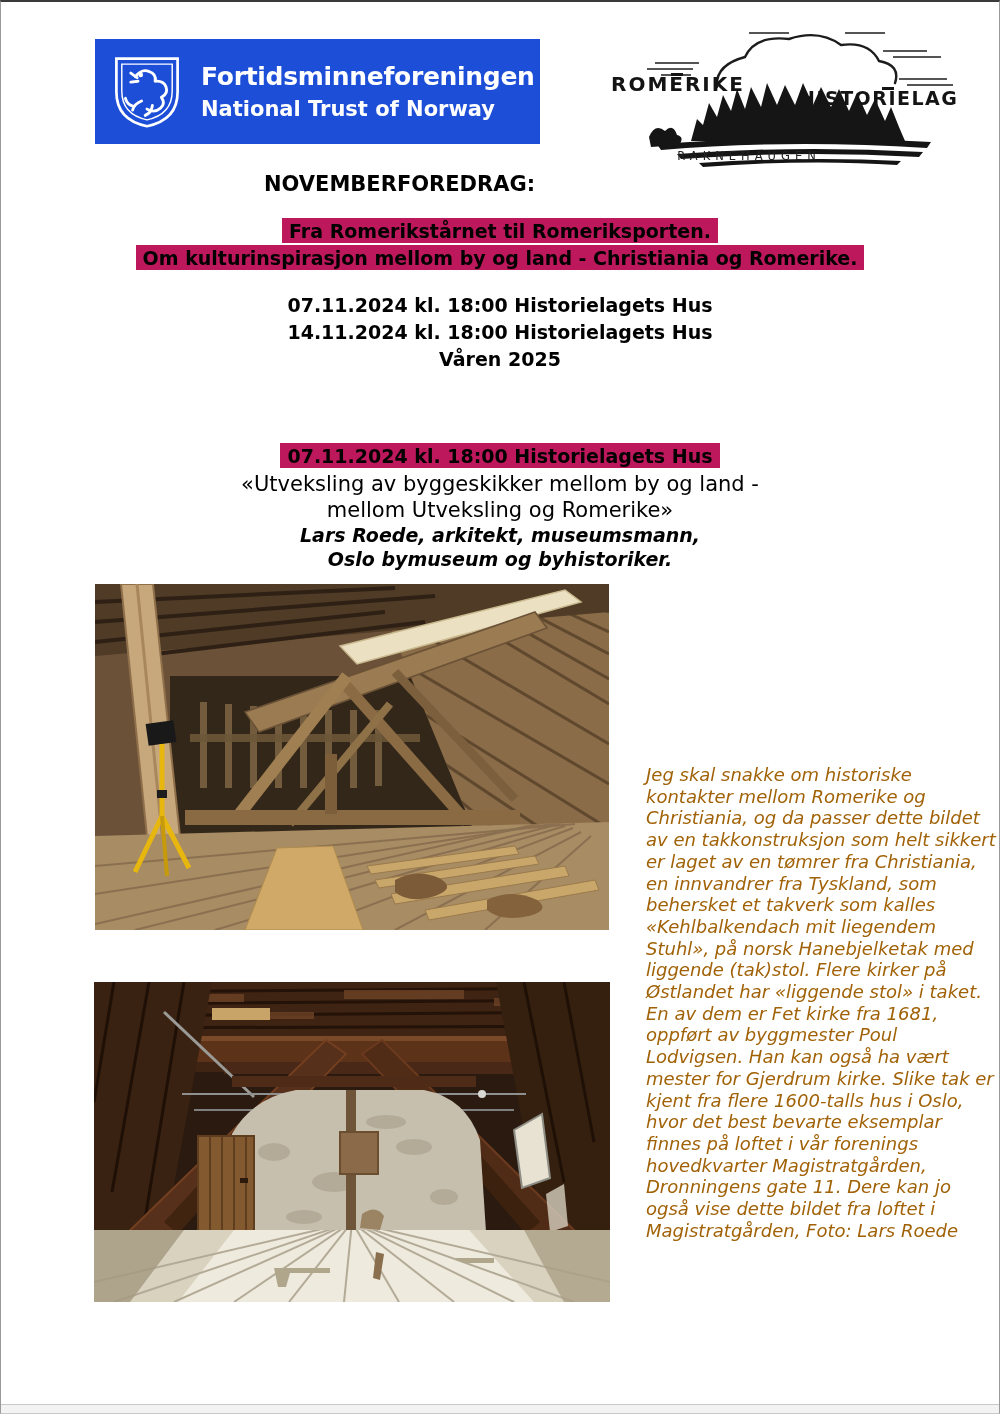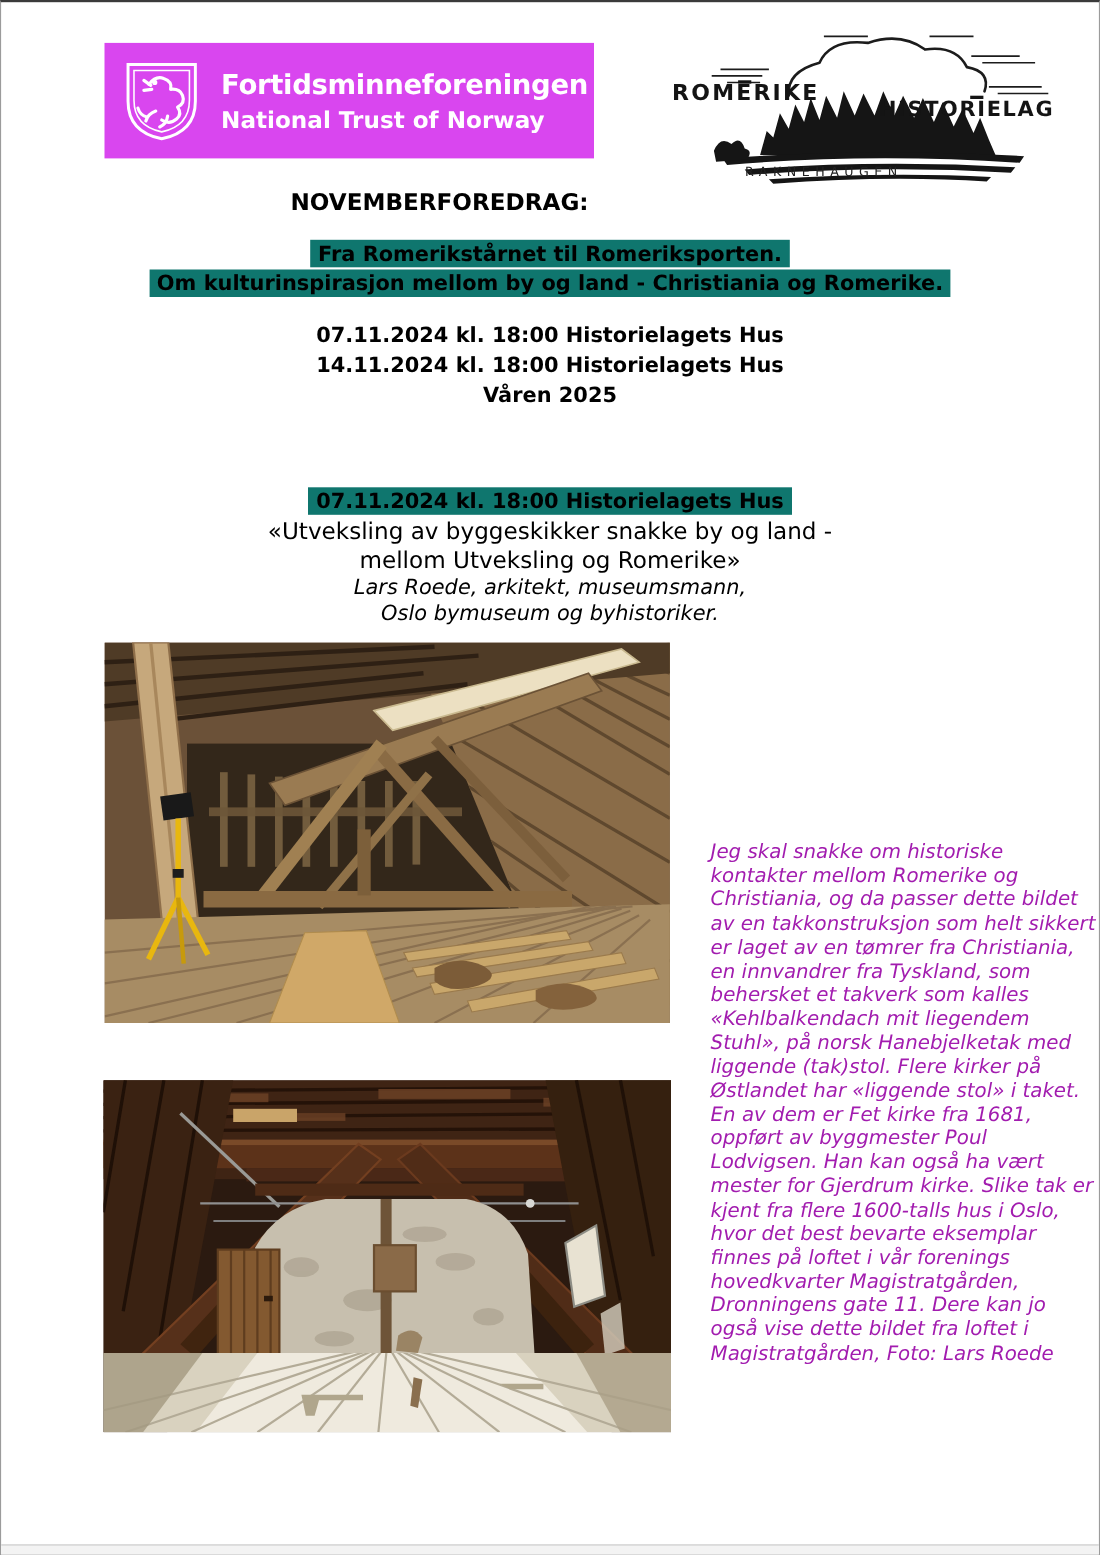--- a/index.html
+++ b/index.html
@@ -8,55 +8,55 @@
     font-family:"DejaVu Sans", sans-serif; color:#000;
     border-left:1px solid #9b9b9b; border-right:1px solid #9b9b9b;
     border-top:2px solid #3a3a3a; border-bottom:1px solid #c9c9c9;
     box-sizing:border-box; overflow:hidden;
   }
   .bottom-strip { position:absolute; left:0; bottom:0; width:100%; height:8px;
     background:#f3f3f3; border-top:1px solid #c9c9c9; }
 
   
   .ftm-logo { position:absolute; left:94px; top:37px; width:445px; height:105px;
-    background:#d946ef; display:flex; align-items:center; box-sizing:border-box; padding-left:16px; }
+    background:#1d4ed8; display:flex; align-items:center; box-sizing:border-box; padding-left:16px; }
   .ftm-shield { width:72px; height:76px; flex:0 0 auto; }
   .ftm-text { margin-left:18px; }
   .ftm-title { color:#fff; font-weight:bold; font-size:25px; letter-spacing:-0.3px; line-height:30px; }
   .ftm-sub   { color:#fff; font-weight:bold; font-size:21px; margin-top:5px; }
 
   .rhl-logo { position:absolute; left:598px; top:25px; width:380px; height:148px; }
   .rhl-logo svg { width:100%; height:100%; }
   .rhl-name { font-family:"DejaVu Sans", sans-serif; font-weight:bold; fill:#141414; }
   .rhl-caption { font-family:"DejaVu Sans", sans-serif; fill:#222; }
 
   
   .heading { position:absolute; left:263px; top:170px; margin:0;
     font-size:21px; font-weight:bold; }
 
   .titleband { position:absolute; top:216px; left:0; width:100%;
     text-align:center; font-weight:bold; font-size:19px; line-height:27px; }
-  .hl { background:#0f766e; padding:2px 7px 1px 7px; }
+  .hl { background:#be185d; padding:2px 7px 1px 7px; }
 
   .schedule { position:absolute; top:290px; left:0; width:100%;
     text-align:center; font-weight:bold; font-size:19px; line-height:27px; }
 
   .event { position:absolute; top:441px; left:0; width:100%;
     text-align:center; line-height:26px; }
   .event .ehl { font-weight:bold; font-size:19px; }
   .event .etitle { font-size:21px; line-height:26px; }
-  .event .speaker { font-style:italic; font-size:19px; line-height:24px; }
+  .event .speaker { font-style:italic; font-size:19px; line-height:24px;font-weight:bold; }
 
   figure { margin:0; padding:0; }
   .photo1 { position:absolute; left:94px; top:582px; width:514px; height:346px; }
   .photo2 { position:absolute; left:93px; top:980px; width:516px; height:320px; }
   .photo1 svg, .photo2 svg { display:block; width:100%; height:100%; }
 
   .body-text { position:absolute; left:645px; top:762px; width:352px; margin:0;
-    font-style:italic; font-size:18px; line-height:21.7px; color:#a21caf; }
+    font-style:italic; font-size:18px; line-height:21.7px; color:#a16207; }
 </style>
 </head>
 <body>
 
 <div class="page">
 
   <div class="ftm-logo">
     <svg class="ftm-shield" viewBox="0 0 80 84" aria-hidden="true">
       <path d="M6,5 H74 V42 Q74,73 40,80 Q6,73 6,42 Z" fill="none" stroke="#fff" stroke-width="3"></path>
       <path d="M12,11 H68 V41 Q68,67 40,73 Q12,67 12,41 Z" fill="none" stroke="#fff" stroke-width="1.6"></path>
@@ -117,21 +117,21 @@
   </div>
 
   <div class="schedule">
     <div>07.11.2024 kl. 18:00 Historielagets Hus</div>
     <div>14.11.2024 kl. 18:00 Historielagets Hus</div>
     <div>Våren 2025</div>
   </div>
 
   <div class="event">
     <div><span class="hl ehl">07.11.2024 kl. 18:00 Historielagets Hus</span></div>
-    <div class="etitle">«Utveksling av byggeskikker snakke by og land -</div>
+    <div class="etitle">«Utveksling av byggeskikker mellom by og land -</div>
     <div class="etitle">mellom Utveksling og Romerike»</div>
     <div class="speaker">Lars Roede, arkitekt, museumsmann,</div>
     <div class="speaker">Oslo bymuseum og byhistoriker.</div>
   </div>
 
   <figure class="photo1">
     <svg viewBox="0 0 514 346" preserveAspectRatio="none" aria-hidden="true">
       <defs>
         <clipPath id="p1floor">
             <polygon points="0,252 514,238 514,346 0,346"></polygon>

